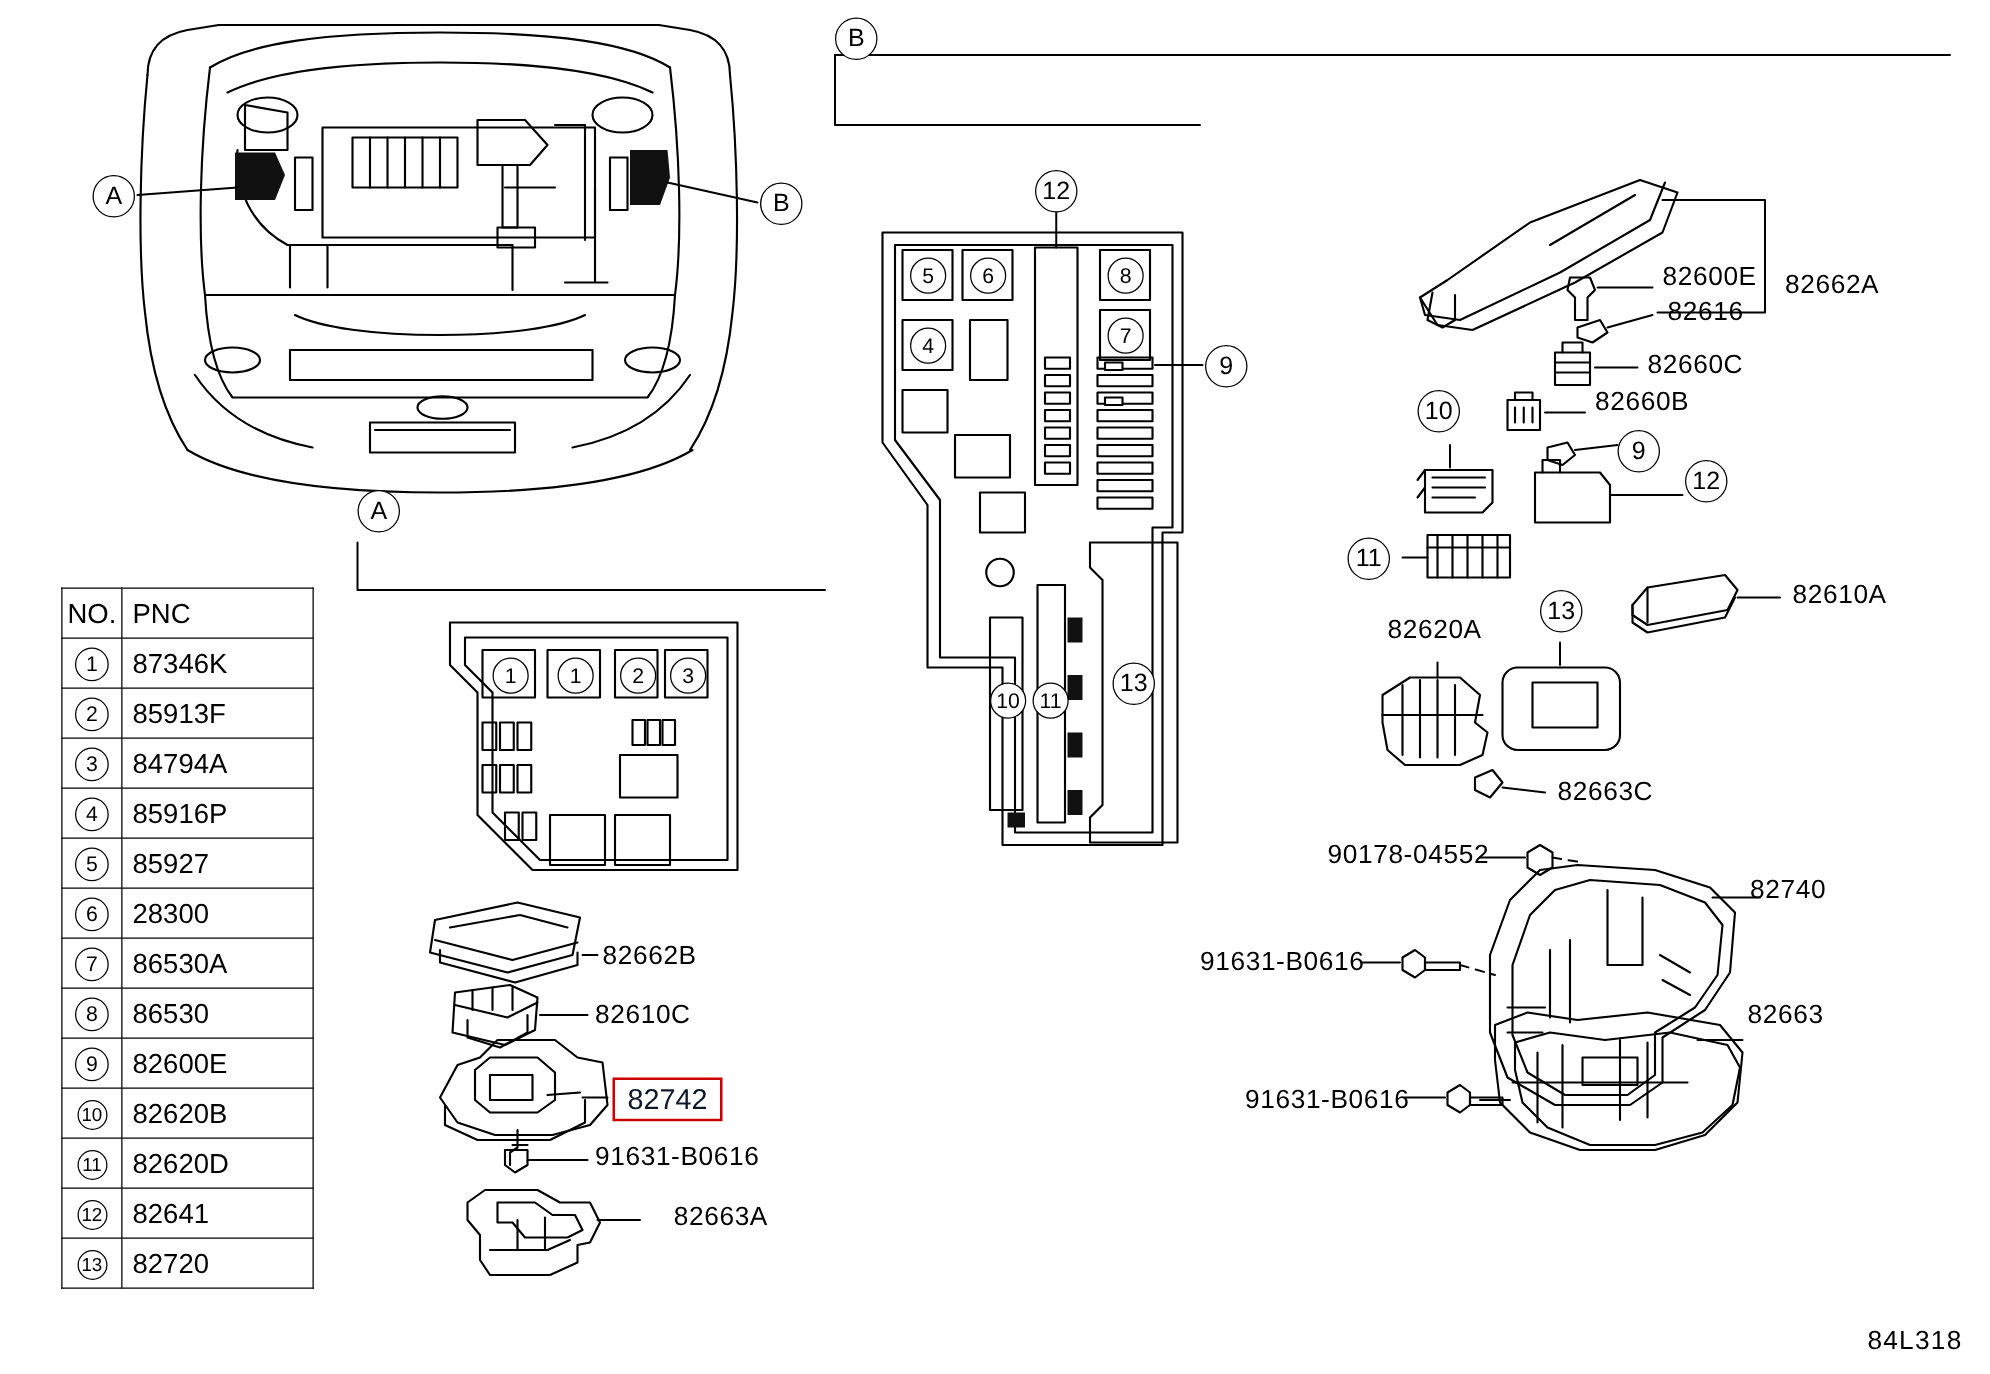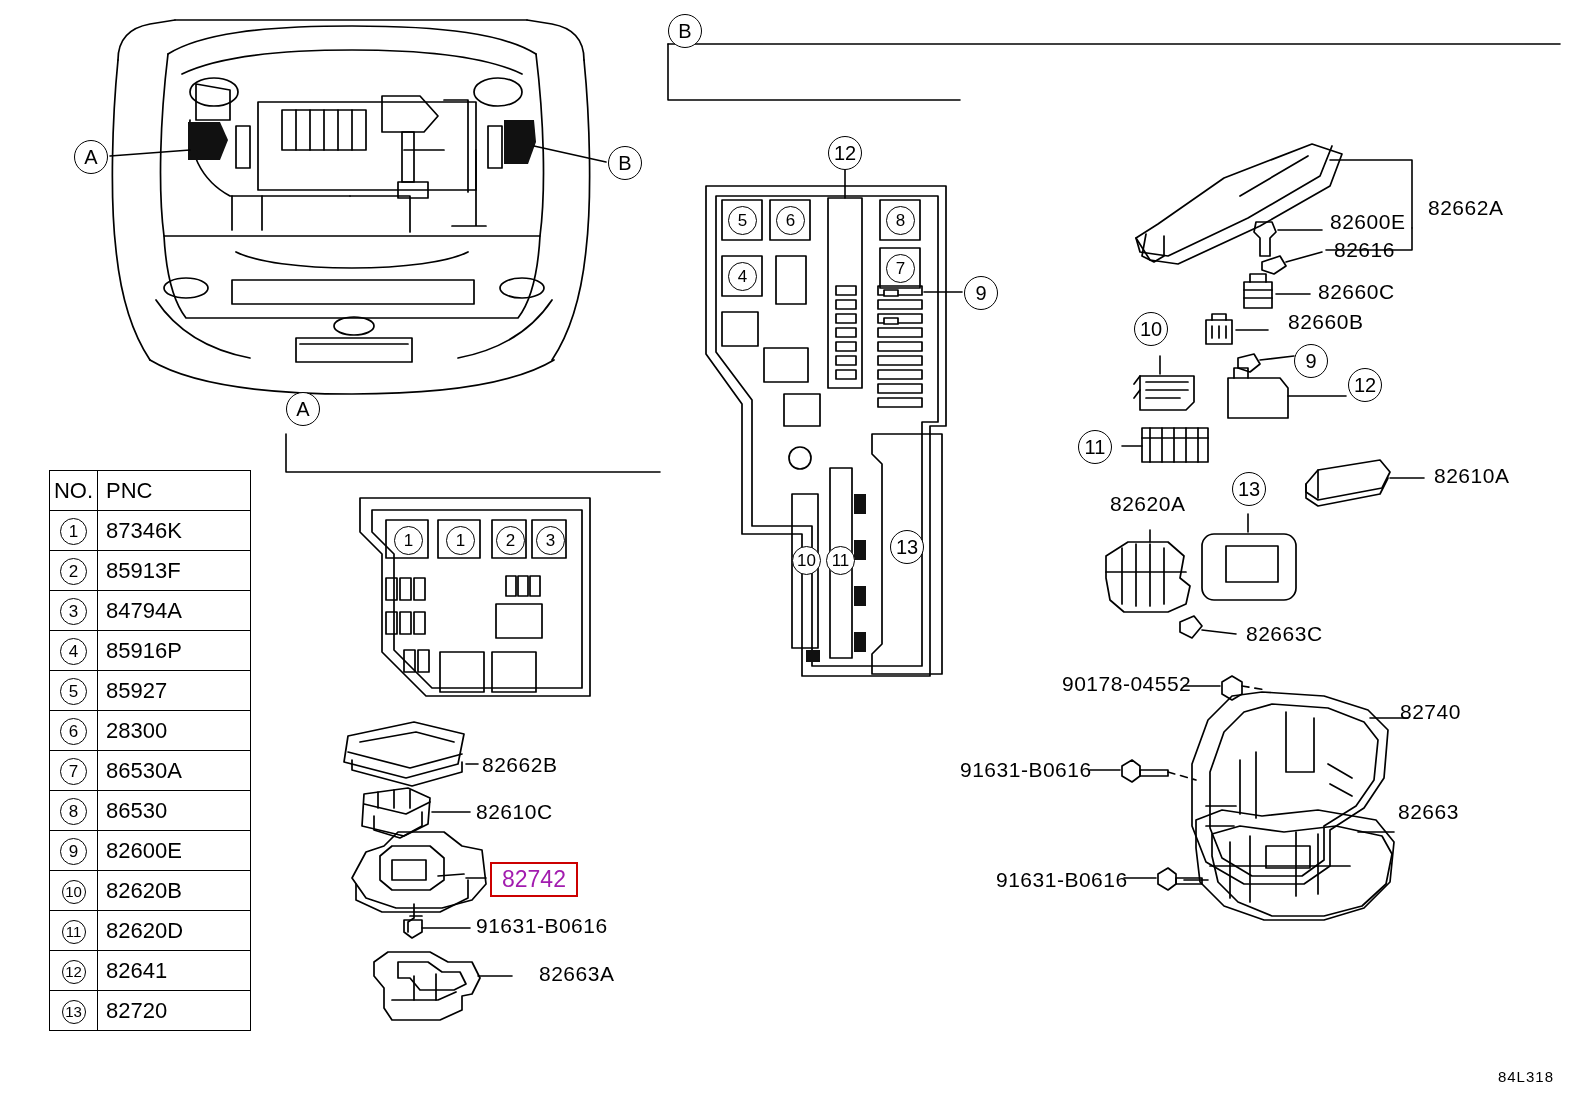--- a/index.html
+++ b/index.html
@@ -16,22 +16,22 @@
   .tbl .cpnc{width:136px;}
   .circ{display:inline-flex;align-items:center;justify-content:center;
         width:25px;height:25px;border:1.6px solid #000;border-radius:50%;
         font-size:17px;line-height:1;}
   .circ.sm{width:22px;height:22px;font-size:15px;}
   .bubble{position:absolute;width:32px;height:32px;border:1.8px solid #000;
         border-radius:50%;display:flex;align-items:center;justify-content:center;
         font-size:20px;background:#fff;}
   .bubble.s{width:27px;height:27px;font-size:17px;}
   .hl{position:absolute;border:2.5px solid #cc0000;padding:2px 10px;
-      font-size:23px;color:#a21caf;background:#fff;}
-  .code{position:absolute;right:38px;bottom:14px;font-size:15px;letter-spacing:1px;}
+      font-size:23px;color:#0f172a;background:#fff;}
+  .code{position:absolute;right:22px;bottom:14px;font-size:21px;letter-spacing:1px;}
 </style>
 </head>
 <body>
 
 <div class="stage">
 
 <svg viewBox="0 0 1592 1099">
   <g fill="none" stroke="#000" stroke-width="1.7" stroke-linejoin="round" stroke-linecap="round">
 
     <path d="M118 60 C118 40 128 28 150 24 L175 20"></path>
@@ -345,25 +345,25 @@
 <div class="bubble" style="left:1294px;top:344px;">
       <span>9</span>
     </div>
 <div class="bubble" style="left:1348px;top:368px;">
       <span>12</span>
     </div>
 <div class="bubble" style="left:1232px;top:472px;">
       <span>13</span>
     </div>
 
-<div class="lbl" style="left:1428px;top:196px;">82662A</div>
+<div class="lbl" style="left:1428px;top:216px;">82662A</div>
 <div class="lbl" style="left:1330px;top:210px;">82600E</div>
 <div class="lbl" style="left:1334px;top:238px;">82616</div>
 <div class="lbl" style="left:1318px;top:280px;">82660C</div>
-<div class="lbl" style="left:1276px;top:310px;margin-left:12px;">82660B</div>
+<div class="lbl" style="left:1276px;top:310px;">82660B</div>
 <div class="lbl" style="left:1110px;top:492px;text-align:right;">82620A</div>
 <div class="lbl" style="left:1434px;top:464px;">82610A</div>
 <div class="lbl" style="left:1246px;top:622px;">82663C</div>
 <div class="lbl" style="left:1062px;top:672px;">90178-04552</div>
 <div class="lbl" style="left:1400px;top:700px;">82740</div>
 <div class="lbl" style="left:960px;top:758px;">91631-B0616</div>
 <div class="lbl" style="left:1398px;top:800px;">82663</div>
 <div class="lbl" style="left:996px;top:868px;">91631-B0616</div>
 
 <table class="tbl">

